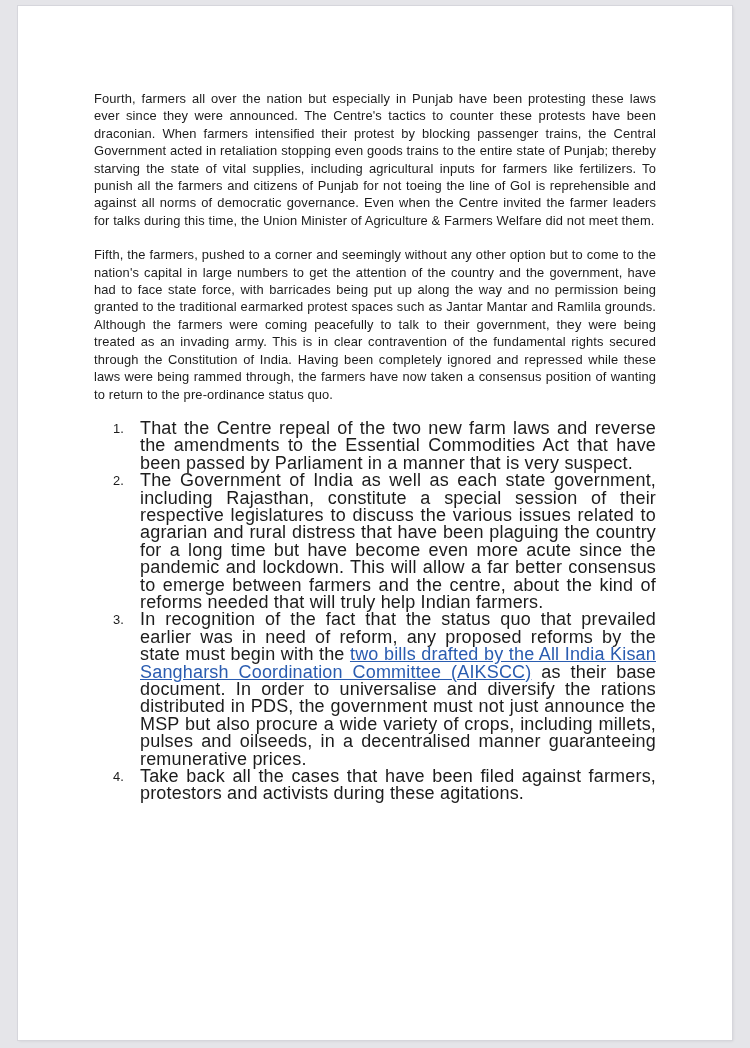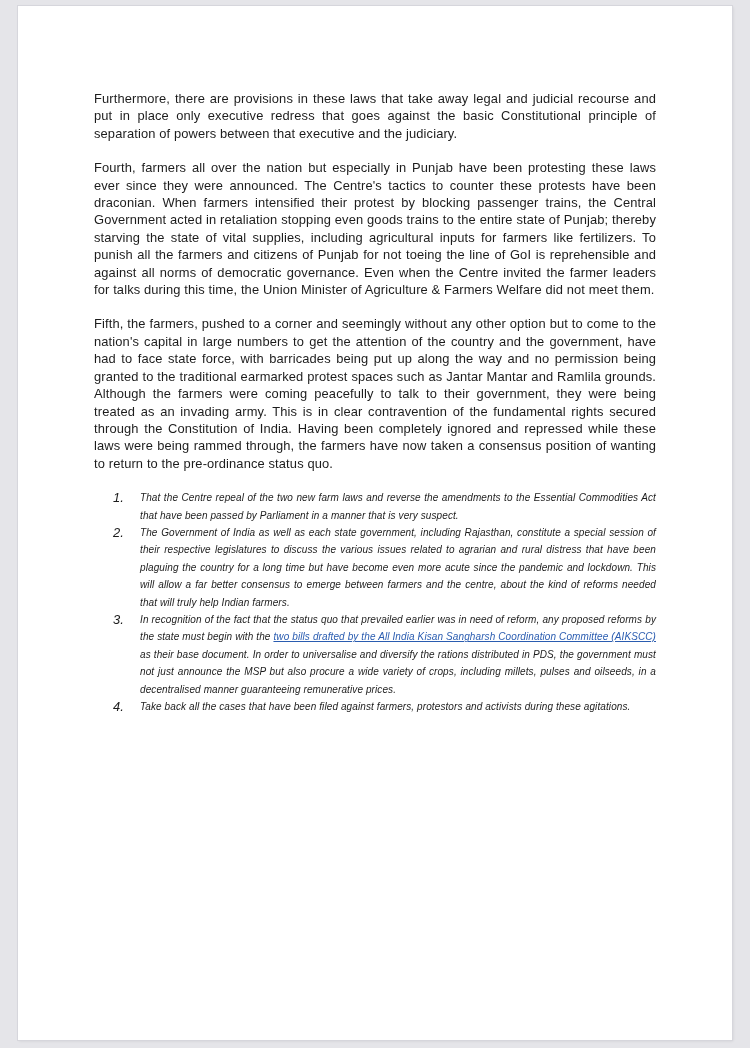--- a/index.html
+++ b/index.html
@@ -52,27 +52,26 @@
     margin: 0;
     padding: 0;
     list-style: none;
     counter-reset: demand;
   }
   ol.demands > li {
     position: relative;
     counter-increment: demand;
     padding-left: 46px;
     margin: 0 0 0 0;
-    font-size: 10px;
+    font-size: 18px;
     line-height: 17.4px;
     color: #1c1c1c;
     text-align: justify;
     text-justify: inter-word;
     letter-spacing: 0.01em;
-    font-style: italic;
   }
   ol.demands > li::before {
     content: counter(demand) ".";
     position: absolute;
     left: 19px;
     top: 0;
     width: 20px;
     text-align: left;
     font-size: 12.9px;
     line-height: 17.4px;
@@ -87,21 +86,20 @@
     text-align-last: left;
   }
 </style>
 </head>
 <body>
 
 <div id="viewer">
   <div id="page">
     <div id="content">
 
-      <p class="para">Furthermore, there are provisions in these laws that take away legal and judicial recourse and put in place only executive redress that goes against the basic Constitutional principle of separation of powers between that executive and the judiciary.</p>
 
       <p class="para">Fourth, farmers all over the nation but especially in Punjab have been protesting these laws ever since they were announced. The Centre's tactics to counter these protests have been draconian. When farmers intensified their protest by blocking passenger trains, the Central Government acted in retaliation stopping even goods trains to the entire state of Punjab; thereby starving the state of vital supplies, including agricultural inputs for farmers like fertilizers. To punish all the farmers and citizens of Punjab for not toeing the line of GoI is reprehensible and against all norms of democratic governance. Even when the Centre invited the farmer leaders for talks during this time, the Union Minister of Agriculture &amp; Farmers Welfare did not meet them.</p>
 
       <p class="para">Fifth, the farmers, pushed to a corner and seemingly without any other option but to come to the nation's capital in large numbers to get the attention of the country and the government, have had to face state force, with barricades being put up along the way and no permission being granted to the traditional earmarked protest spaces such as Jantar Mantar and Ramlila grounds. Although the farmers were coming peacefully to talk to their government, they were being treated as an invading army. This is in clear contravention of the fundamental rights secured through the Constitution of India. Having been completely ignored and repressed while these laws were being rammed through, the farmers have now taken a consensus position of wanting to return to the pre-ordinance status quo.</p>
 
 
       <ol class="demands">
         <li>
           <span>That the Centre repeal of the two new farm laws and reverse the amendments to the Essential Commodities Act that have been passed by Parliament in a manner that is very suspect.</span>
         </li>

